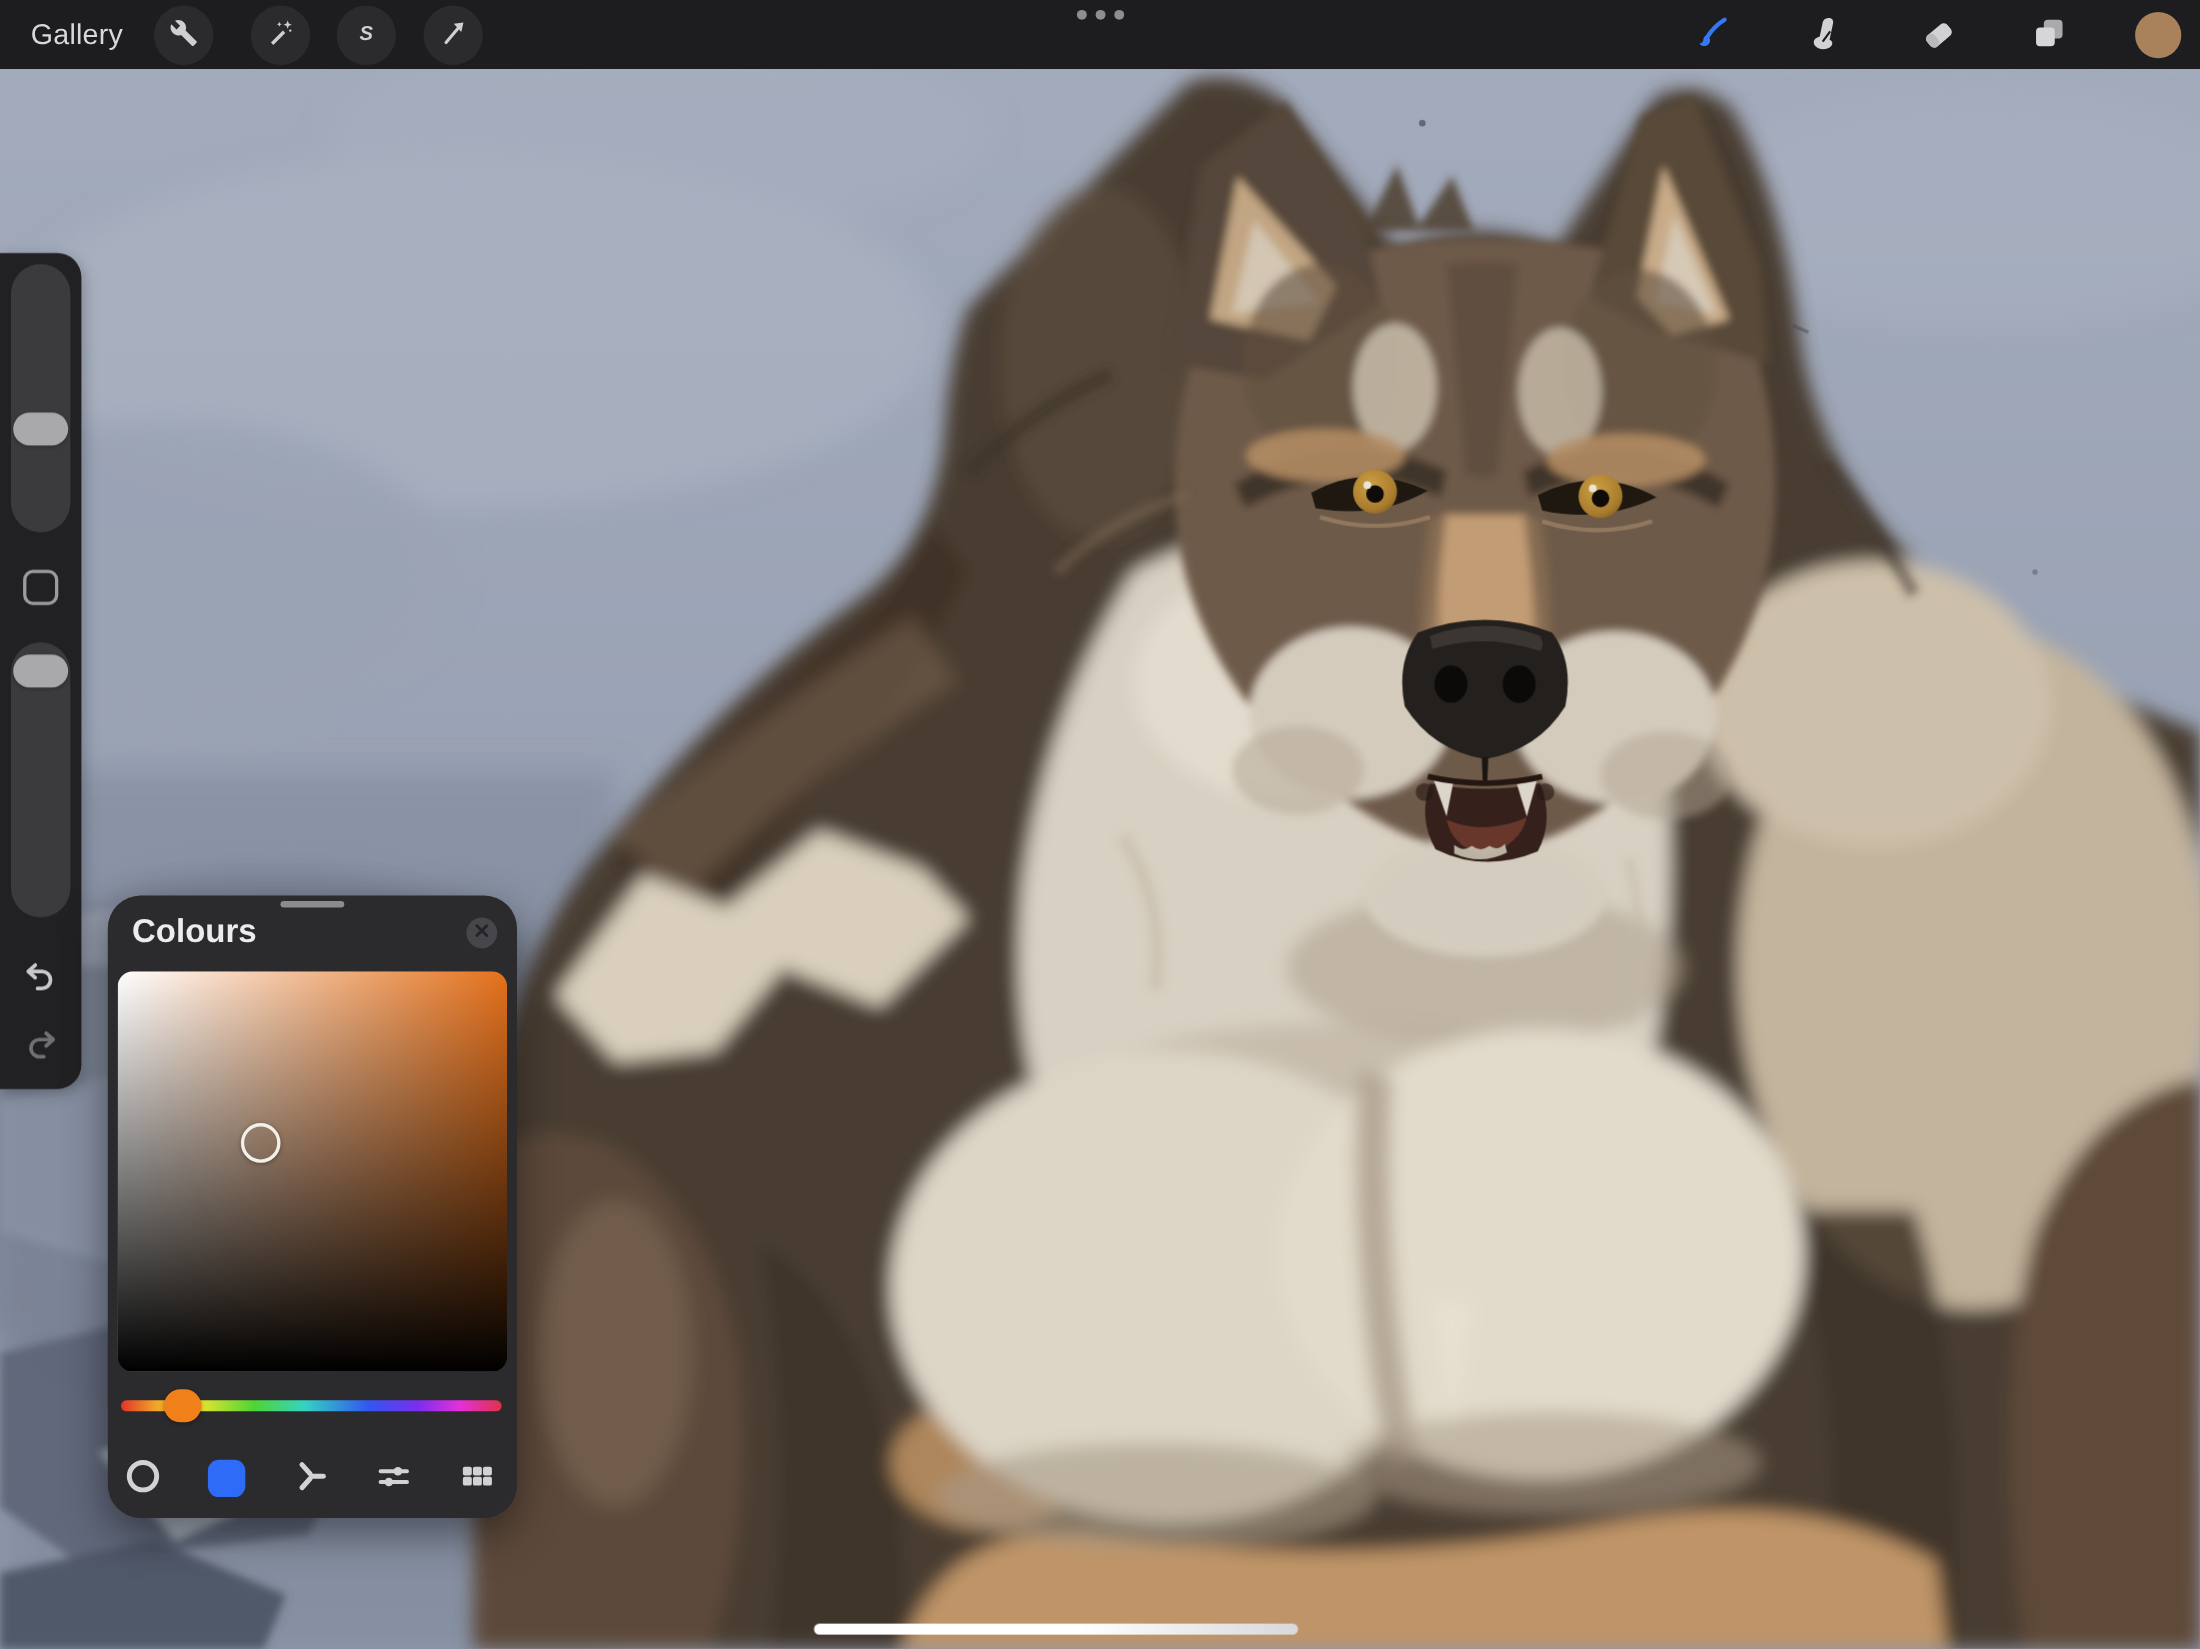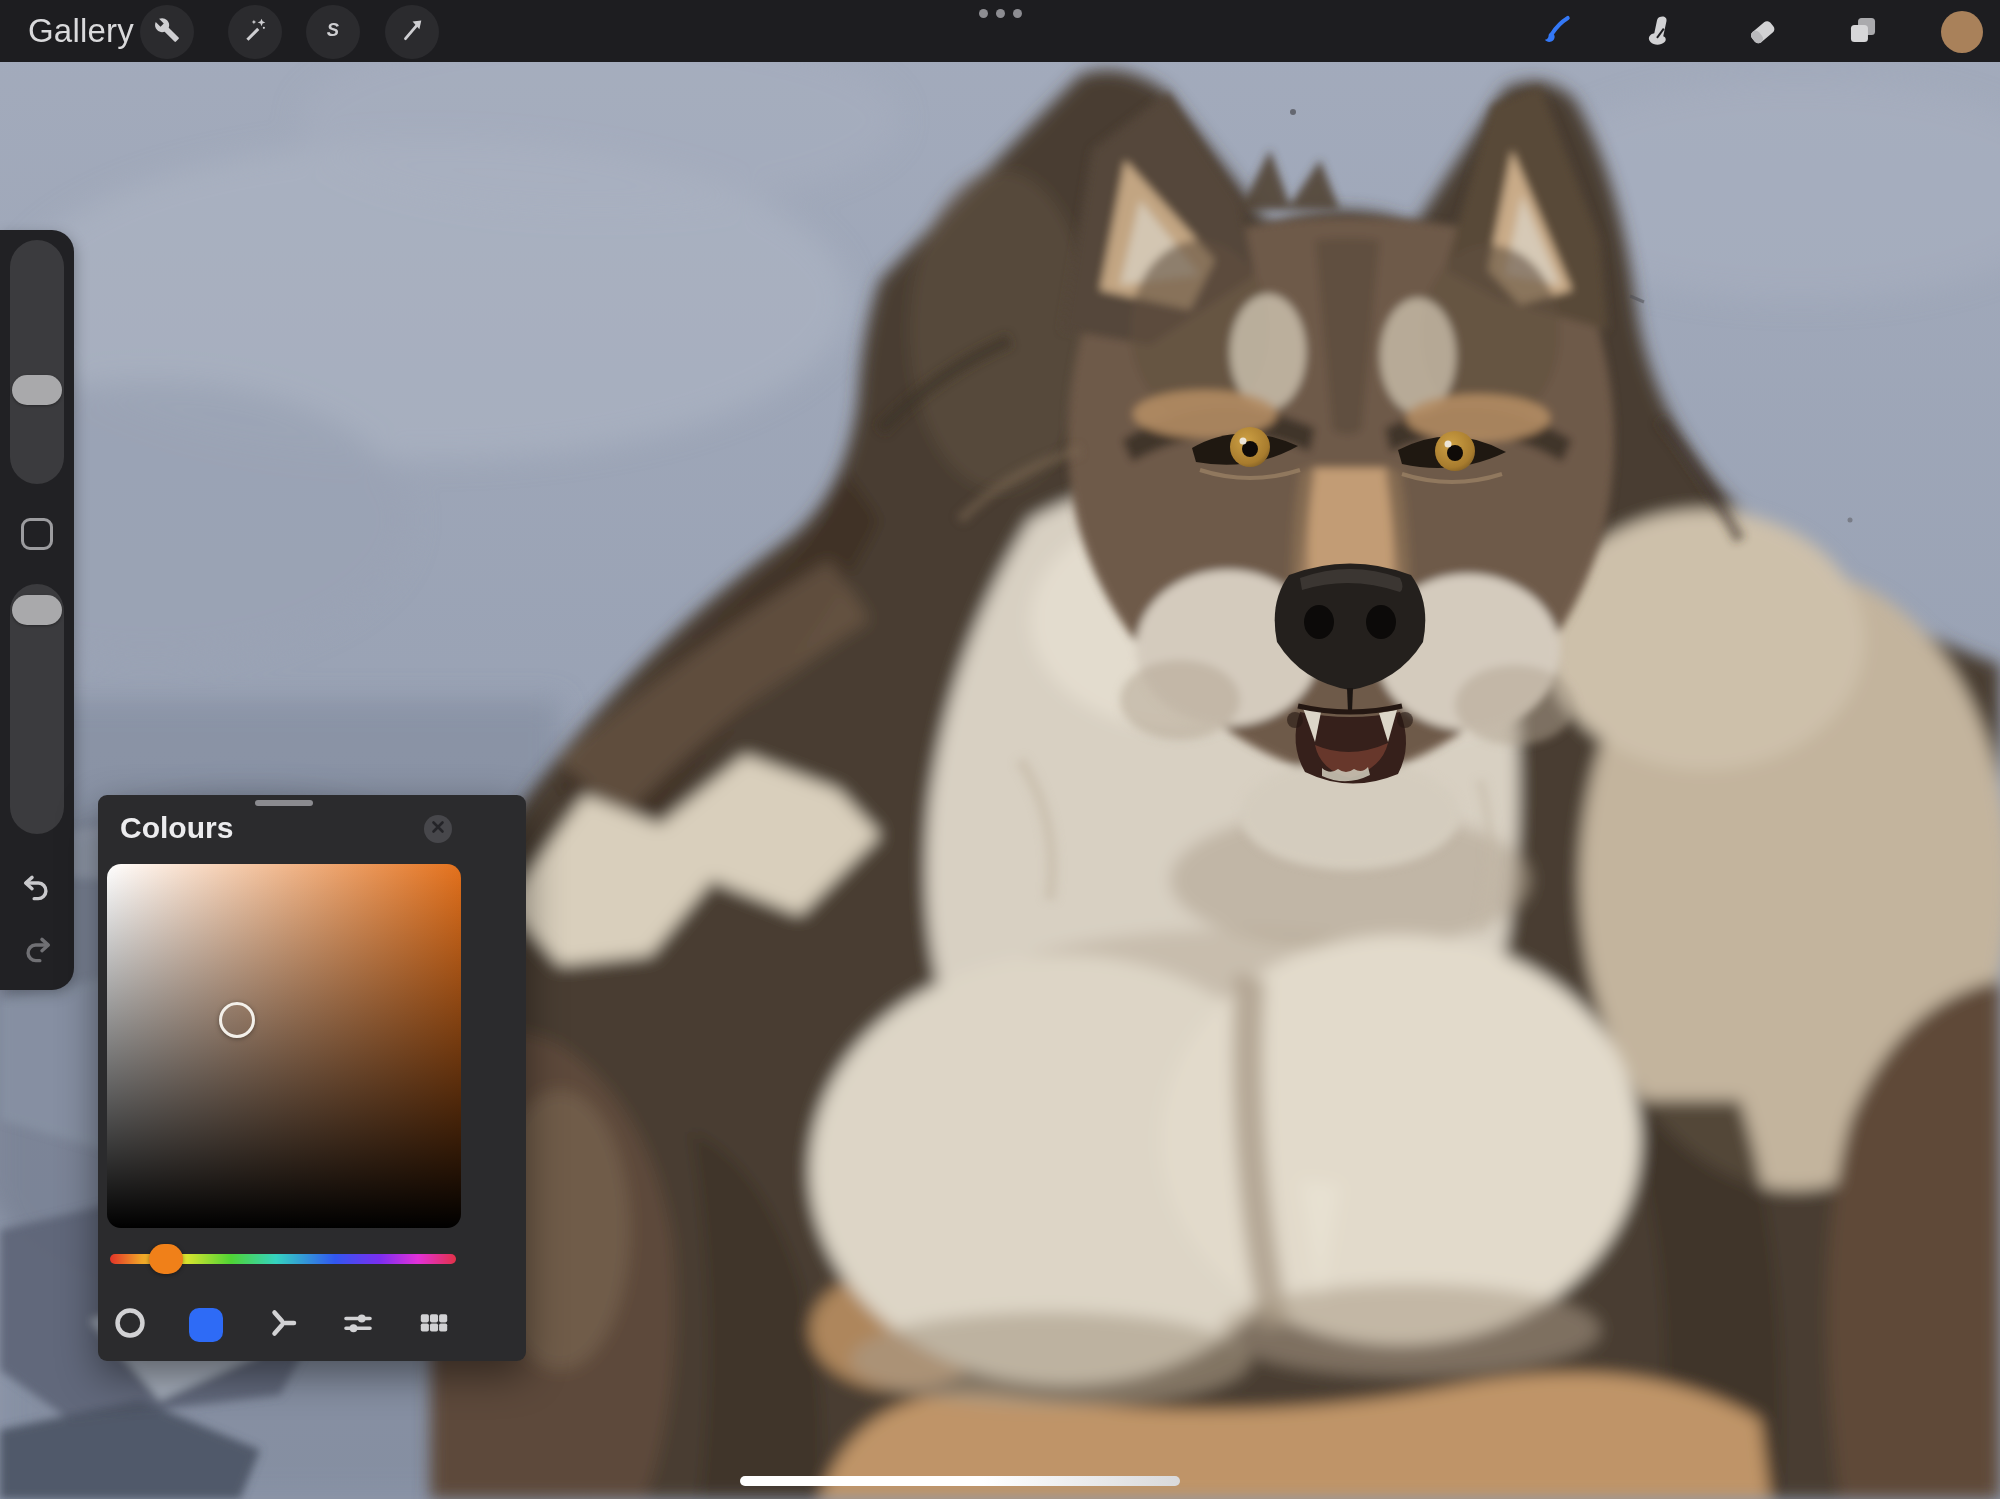--- a/index.html
+++ b/index.html
@@ -5,36 +5,36 @@
   * { margin:0; padding:0; box-sizing:border-box; }
   html,body { width:2000px; height:1499px; background:#000; font-family:"Liberation Sans","DejaVu Sans",sans-serif; }
   #stage { position:relative; width:2000px; height:1499px; overflow:hidden; background:#9aa3b5; --accent:#3478f6; }
 
   
   #canvas-wrap { position:absolute; inset:0; z-index:0; }
   #canvas-wrap svg { display:block; width:2000px; height:1499px; }
 
   
   #topbar { position:absolute; left:0; top:0; width:2000px; height:62px; background:#1d1d20; z-index:10; }
-  .gallery-btn { position:absolute; left:28px; top:0; height:62px; line-height:62px; font-size:33px; color:#d9d9db; letter-spacing:.2px; cursor:default; }
+  .gallery-btn { position:absolute; left:28px; top:0; height:62px; line-height:62px; font-size:26px; color:#d9d9db; letter-spacing:.2px; cursor:default; }
   .tool-circle { position:absolute; top:5px; width:54px; height:54px; border-radius:50%; background:#2b2b2e; display:flex; align-items:center; justify-content:center; }
   .tool-plain  { position:absolute; top:12px; width:40px; height:40px; display:flex; align-items:center; justify-content:center; }
   .tb-dots { position:absolute; left:975px; top:9px; width:50px; display:flex; gap:8px; justify-content:center; }
   .tb-dots i { width:9px; height:9px; border-radius:50%; background:#8d8d92; }
   .color-swatch { position:absolute; left:1941px; top:11px; width:42px; height:42px; border-radius:50%; background:#a9815a; }
 
   
   #sidebar { position:absolute; left:0; top:230px; width:74px; height:760px; background:#212124; border-radius:0 22px 22px 0; z-index:20; box-shadow:2px 4px 14px rgba(0,0,0,.25); }
   .sb-track { position:absolute; left:10px; width:54px; background:#3b3b3e; border-radius:27px; }
   .sb-handle { position:absolute; left:2px; width:50px; height:30px; background:#a9a9ab; border-radius:15px; box-shadow:0 1px 3px rgba(0,0,0,.35); }
   .sb-square { position:absolute; left:21px; top:288px; width:32px; height:32px; border:3px solid #9c9c9f; border-radius:9px; background:transparent; }
   .sb-icon { position:absolute; left:17px; width:40px; height:40px; display:flex; align-items:center; justify-content:center; }
 
   
-  #colours-panel { position:absolute; left:98px; top:795px; width:428px; height:566px; background:#2b2b2d; border-radius:9px; z-index:30; box-shadow:0 14px 40px rgba(0,0,0,.45); }
+  #colours-panel { position:absolute; left:98px; top:814px; width:372px; height:566px; background:#2b2b2d; border-radius:30px; z-index:30; box-shadow:0 14px 40px rgba(0,0,0,.45); }
   .cp-grab { position:absolute; left:157px; top:5px; width:58px; height:6px; border-radius:3px; background:#8b8b8f; }
   .cp-title { position:absolute; left:22px; top:16px; font-size:30px; font-weight:700; color:#ececee; }
   .cp-close { position:absolute; left:326px; top:20px; width:28px; height:28px; border-radius:50%; background:#47474b; display:flex; align-items:center; justify-content:center; }
   .cp-square { position:absolute; left:9px; top:69px; width:354px; height:364px; border-radius:14px;
                background:linear-gradient(to bottom, rgba(0,0,0,0), #000), linear-gradient(to right, #fff, #e4711c); }
   .cp-picker { position:absolute; width:36px; height:36px; border:3px solid #f3f0ea; border-radius:50%; box-shadow:0 1px 5px rgba(0,0,0,.35); }
   .cp-hue { position:absolute; left:12px; top:459px; width:346px; height:10px; border-radius:5px;
             background:linear-gradient(to right,#e23328 0%,#f0a428 9%,#efe62e 20%,#4fd435 35%,#35d3c0 48%,#3157f0 65%,#7b2ef0 78%,#e231d8 89%,#e23148 100%); }
   .cp-hue-handle { position:absolute; top:-10px; width:34px; height:30px; border-radius:15px; background:#f08019; box-shadow:0 1px 4px rgba(0,0,0,.4); }
   .cp-mode { position:absolute; top:510px; width:40px; height:40px; display:flex; align-items:center; justify-content:center; }

